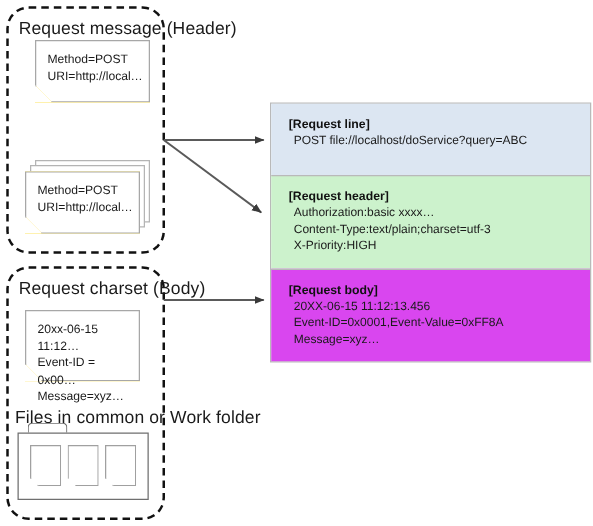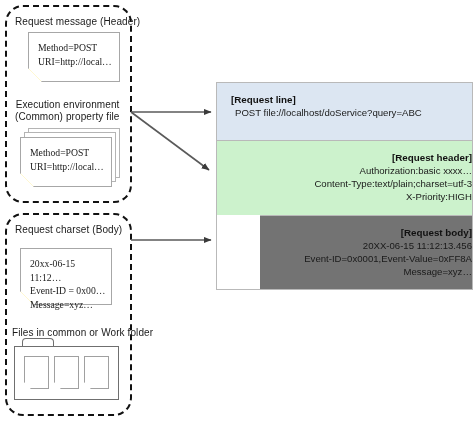--- a/index.html
+++ b/index.html
@@ -35,37 +35,35 @@
   }
   #group-body-files {
     left: 5px;
     top: 213px;
     width: 127px;
     height: 203px;
   }
 
   .group-label {
     position: absolute;
-    font-size: 10px;
+    font-size: 14px;
     color: #1a1a1a;
     line-height: 12px;
     letter-spacing: 0.1px;
     white-space: pre-line;
-    text-align: right;
   }
 
   
   .note {
     position: absolute;
     box-sizing: border-box;
     background: #fde047;
     border: 1px solid #a7a7a7;
     border-bottom: none;
     border-left: none;
-    font-family: Liberation Serif, serif;
   }
   
   .note-body {
     position: absolute;
     left: 0;
     top: 0;
     right: 0;
     bottom: 0;
     background: #ffffff;
     border: 1px solid #a7a7a7;
@@ -167,21 +165,20 @@
     border: 1px solid #b9b9b9;
     box-sizing: border-box;
   }
   .panel {
     position: relative;
     box-sizing: border-box;
     padding: 10px 0 11px 14px;
   }
   .panel + .panel {
     border-top: 1px solid #b9b9b9;
-    text-align: right;
   }
   .panel-title {
     font-size: 9.8px;
     font-weight: bold;
     color: #111111;
     line-height: 13px;
   }
   .panel-lines {
     font-size: 9.6px;
     color: #1a1a1a;
@@ -209,22 +206,20 @@
 
   <div class="group-label" style="left:15px; top:16px;">Request message (Header)</div>
 
   <div class="note" style="left:28px; top:32px; width:92px; height:50px; border:none;">
     <div class="note-body"></div>
     <div class="note-fold"></div>
     <div class="note-text">Method=POST
 URI=http://local…</div>
   </div>
 
-  <div class="group-label" style="left:15px; top:99px;">Execution environment
-(Common) property file</div>
 
   <div class="sheet" style="left:28px; top:128px; width:92px; height:50px;"></div>
   <div class="sheet" style="left:24px; top:132px; width:92px; height:50px;"></div>
   <div class="note" style="left:20px; top:137px; width:92px; height:50px; border:none;">
     <div class="note-body"></div>
     <div class="note-fold"></div>
     <div class="note-text">Method=POST
 URI=http://local…</div>
   </div>
 
@@ -267,21 +262,21 @@
       <div class="panel-lines">POST file://localhost/doService?query=ABC</div>
     </div>
 
     <div class="panel" style="background:#ccf2cc; min-height:66px;">
       <div class="panel-title">[Request header]</div>
       <div class="panel-lines">Authorization:basic xxxx…
 Content-Type:text/plain;charset=utf-3
 X-Priority:HIGH</div>
     </div>
 
-    <div class="panel" style="background:#737373; min-height:69px;margin-left:43px;">
+    <div class="panel" style="background:#d946ef; min-height:69px;">
       <div class="panel-title">[Request body]</div>
       <div class="panel-lines">20XX-06-15 11:12:13.456
 Event-ID=0x0001,Event-Value=0xFF8A
 Message=xyz…</div>
     </div>
 
   </div>
 
   <svg id="arrow-layer" viewBox="0 0 474 421" width="474" height="421">
     <defs>

